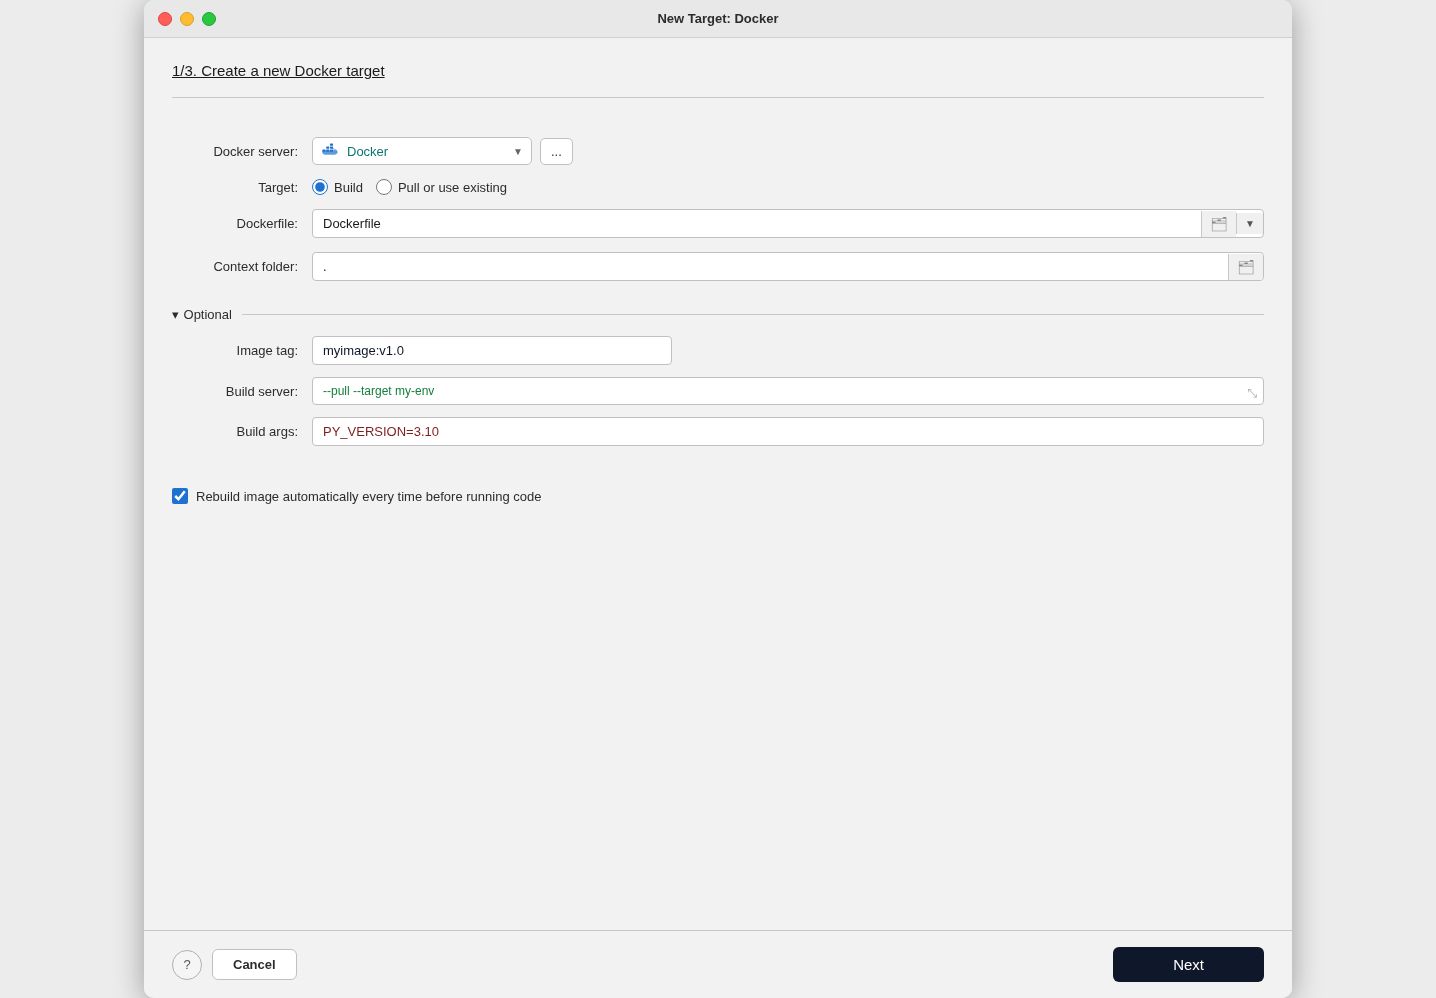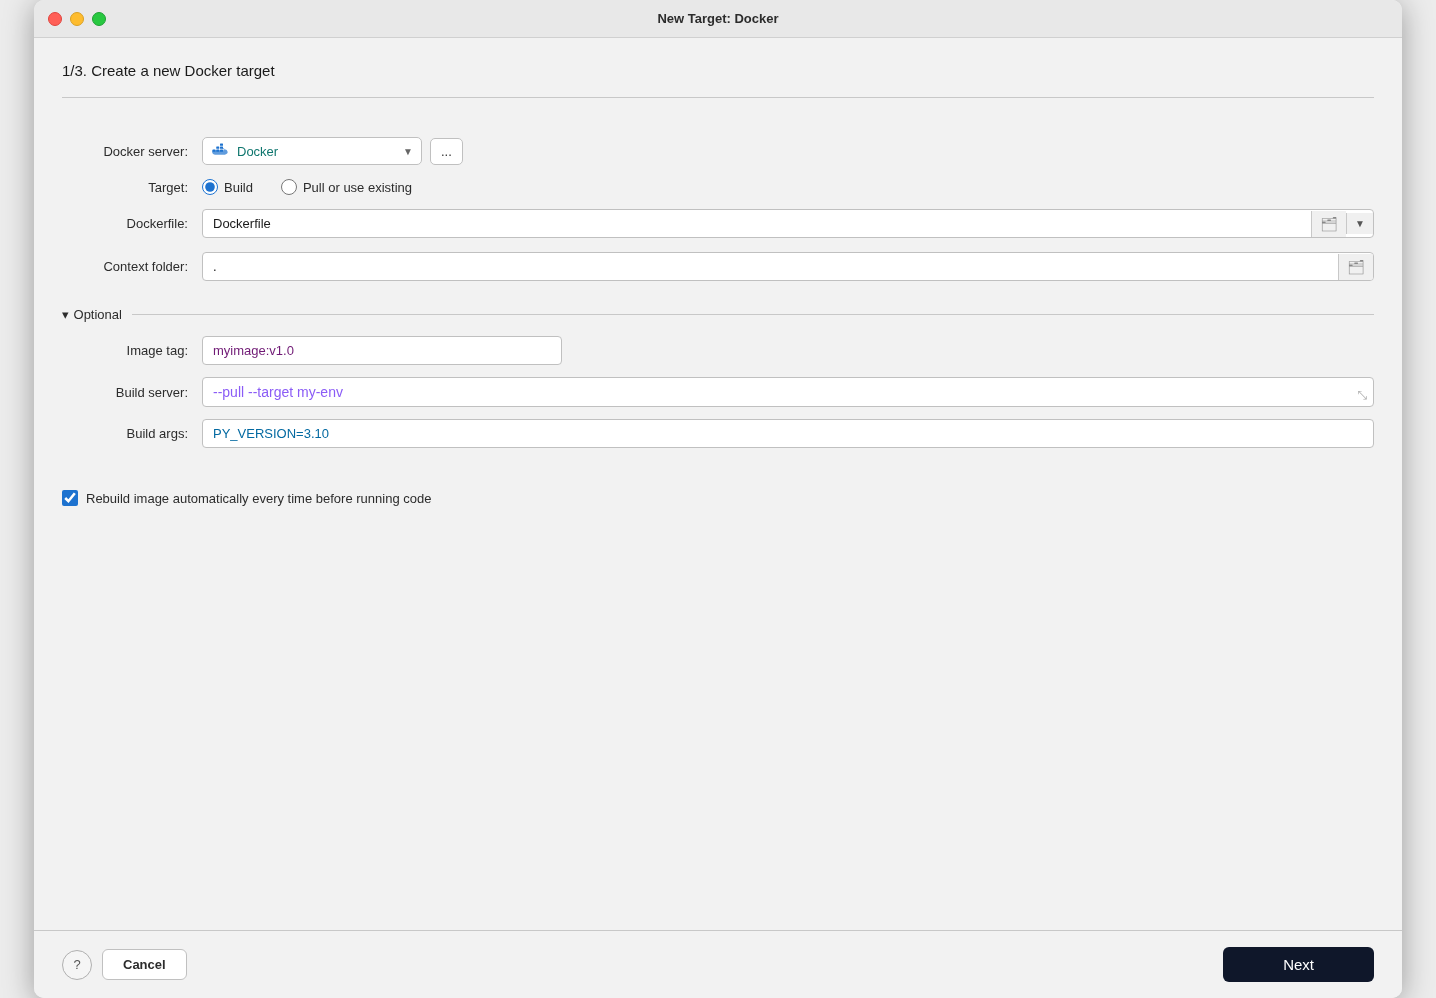--- a/index.html
+++ b/index.html
@@ -8,21 +8,21 @@
       font-family: -apple-system, BlinkMacSystemFont, "Helvetica Neue", Arial, sans-serif;
       font-size: 13px;
       background: #ececec;
       display: flex;
       justify-content: center;
       align-items: center;
       min-height: 100vh;
     }
 
     .window {
-      width: 1368px;
+      width: 1148px;
       min-height: 998px;
       background: #f2f2f2;
       border-radius: 10px;
       box-shadow: 0 4px 30px rgba(0,0,0,0.35);
       display: flex;
       flex-direction: column;
       overflow: hidden;
       position: relative;
     }
 
@@ -68,20 +68,21 @@
       flex: 1;
       padding: 24px 28px 20px 28px;
       display: flex;
       flex-direction: column;
     }
 
     .step-title {
       font-size: 15px;
       color: #1a1a1a;
       margin-bottom: 18px;
+      text-decoration: underline;
     }
 
     .divider {
       border: none;
       border-top: 1px solid #c8c8c8;
       margin-bottom: 22px;
     }
 
     
     .form-section {
@@ -151,21 +152,21 @@
       padding: 5px 10px;
       font-size: 13px;
       cursor: pointer;
       color: #333;
     }
 
     
     .radio-group {
       display: flex;
       align-items: center;
-      gap: 28px;
+      gap: 13px;
     }
 
     .radio-option {
       display: flex;
       align-items: center;
       gap: 6px;
       cursor: pointer;
     }
 
     .radio-input {
@@ -270,53 +271,53 @@
       flex-shrink: 0;
     }
 
     .optional-input {
       flex: 1;
       background: white;
       border: 1px solid #c0c0c0;
       border-radius: 4px;
       padding: 6px 10px;
       font-size: 13px;
-      color: #0369a1;
+      color: #7f1d1d;
       outline: none;
     }
 
     .optional-input-short {
       width: 360px;
       background: white;
       border: 1px solid #c0c0c0;
       border-radius: 4px;
       padding: 6px 10px;
       font-size: 13px;
-      color: #701a75;
+      color: #0f172a;
       outline: none;
     }
 
     .expandable-wrapper {
       flex: 1;
       display: flex;
       align-items: stretch;
       background: white;
       border: 1px solid #c0c0c0;
       border-radius: 4px;
       overflow: hidden;
     }
 
     .expandable-input {
       flex: 1;
       border: none;
       outline: none;
       padding: 6px 10px;
-      font-size: 14px;
+      font-size: 12px;
       background: transparent;
-      color: #8b5cf6;
+      color: #15803d;
     }
 
     .expand-icon {
       padding: 4px 6px;
       color: #aaa;
       font-size: 12px;
       display: flex;
       align-items: flex-end;
       cursor: pointer;
     }

